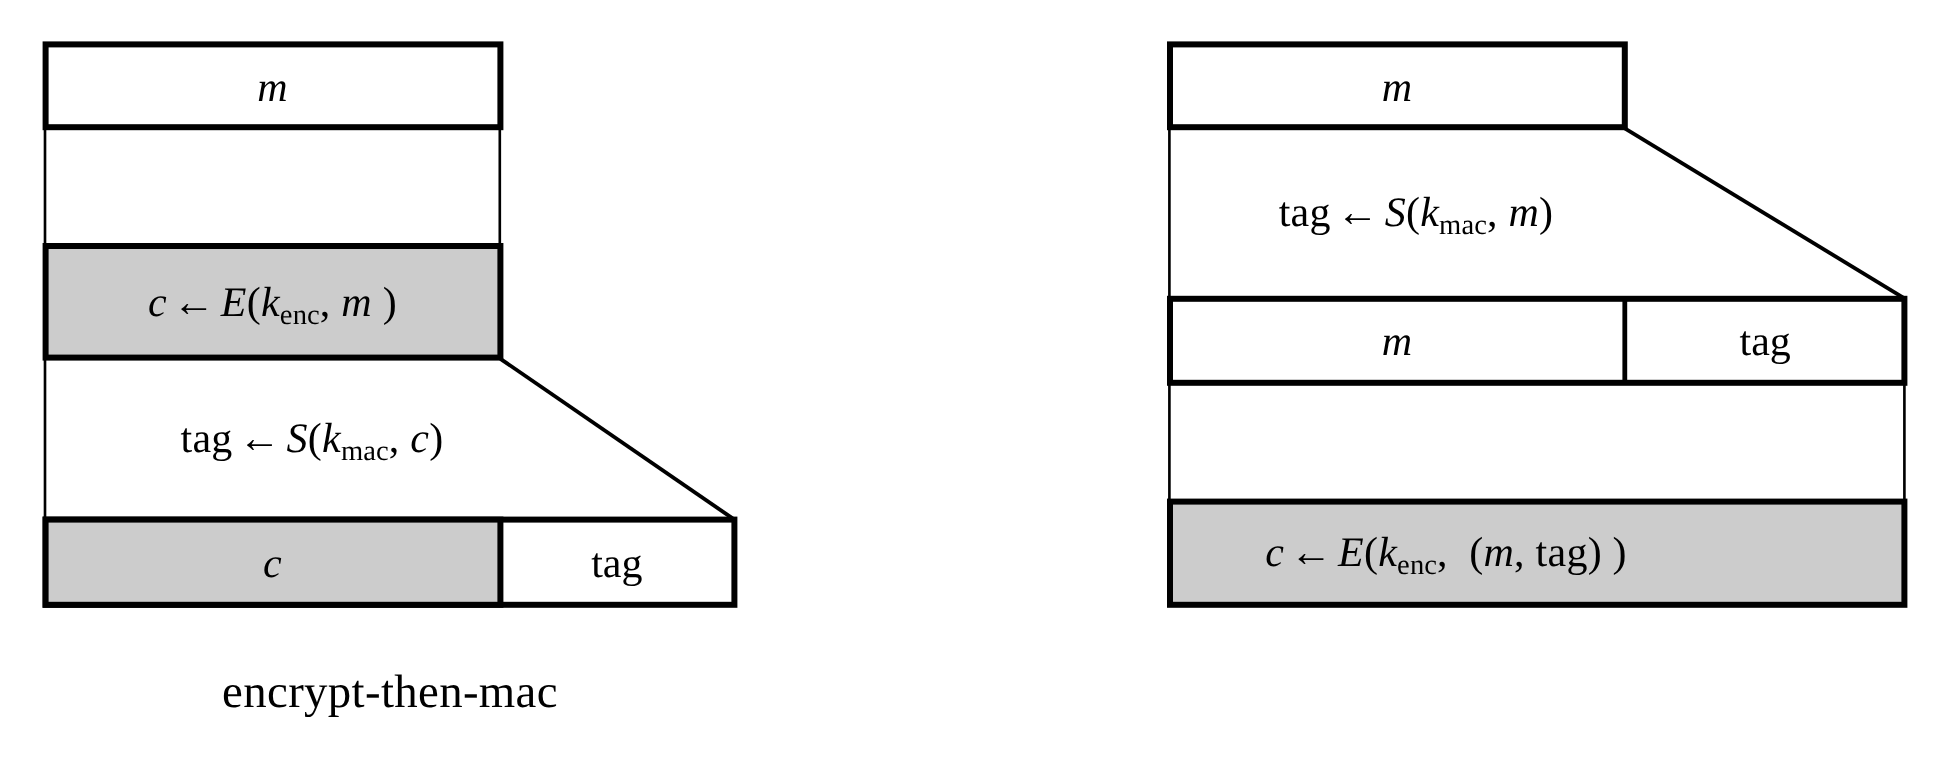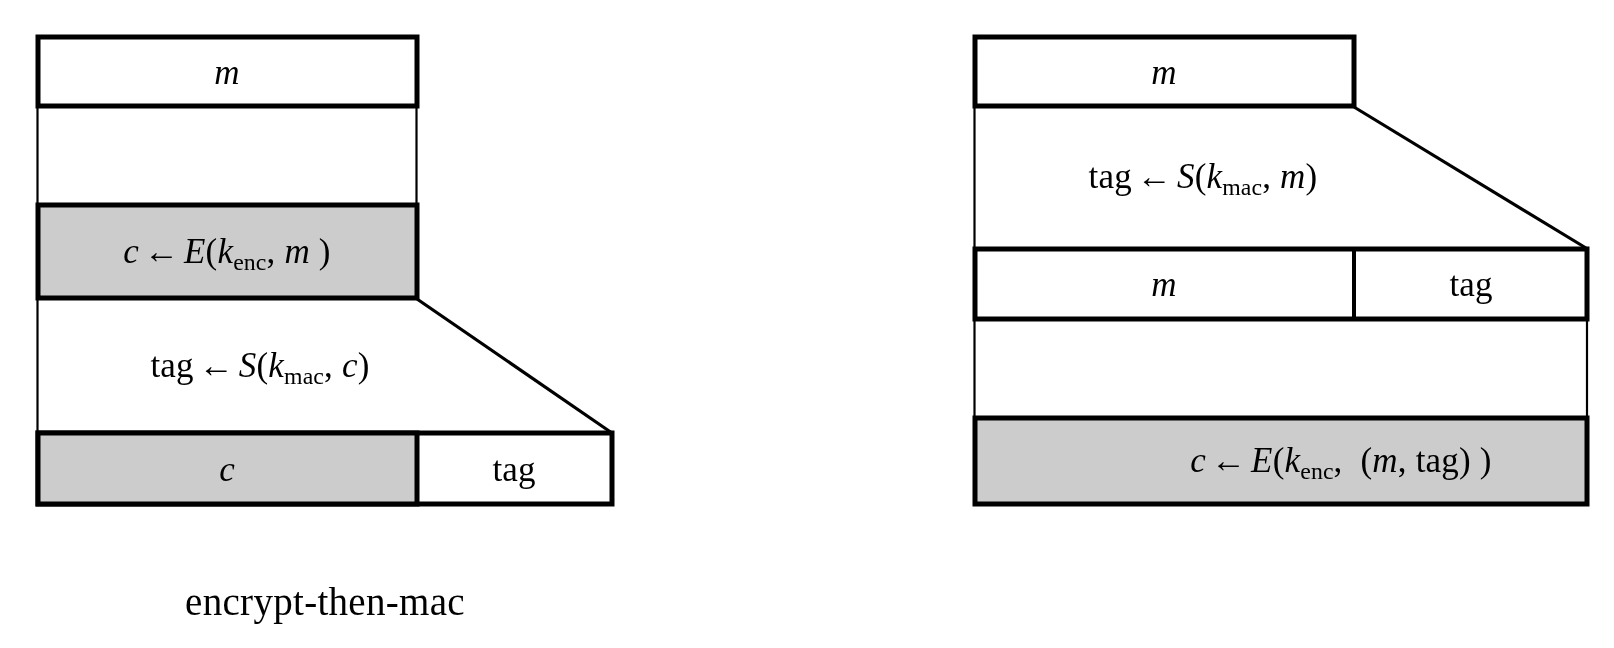--- a/index.html
+++ b/index.html
@@ -142,38 +142,38 @@
   </div>
 
   <div class="lbl boxlabel ctr" style="left:227px; top:452px;">
     <span class="math">c</span>
   </div>
 
   <div class="lbl boxlabel ctr" style="left:514px; top:452px;">
     <span class="upright">tag</span>
   </div>
 
-  <div class="lbl caption ctr" style="left:325px; top:582px;">
+  <div class="lbl caption ctr" style="left:325px; top:557px;">
     <span>encrypt-then-mac</span>
   </div>
 
   <div class="lbl boxlabel ctr" style="left:1164px; top:55px;">
     <span class="math">m</span>
   </div>
 
-  <div class="lbl mathrow ctr" style="left:1180px; top:159px;margin-left:23px;">
+  <div class="lbl mathrow ctr" style="left:1180px; top:159px;">
     <span class="upright">tag</span><span class="arrow">←</span><span class="math">S</span><span class="upright">(</span><span class="math">k</span><span class="sub">mac</span><span class="upright">,&nbsp;</span><span class="math">m</span><span class="upright">)</span>
   </div>
 
   <div class="lbl boxlabel ctr" style="left:1164px; top:267px;">
     <span class="math">m</span>
   </div>
 
   <div class="lbl boxlabel ctr" style="left:1471px; top:267px;">
     <span class="upright">tag</span>
   </div>
 
-  <div class="lbl mathrow ctr" style="left:1341px; top:443px;">
+  <div class="lbl mathrow ctr" style="left:1205px; top:443px;">
     <span class="math">c</span><span class="arrow">←</span><span class="math">E</span><span class="upright">(</span><span class="math">k</span><span class="sub">enc</span><span class="upright">,&nbsp;&nbsp;</span><span class="upright">(</span><span class="math">m</span><span class="upright">,&nbsp;</span><span class="upright">tag</span><span class="upright">)</span><span class="upright">&nbsp;)</span>
   </div>
 
 
 </div>
 
 </body></html>

